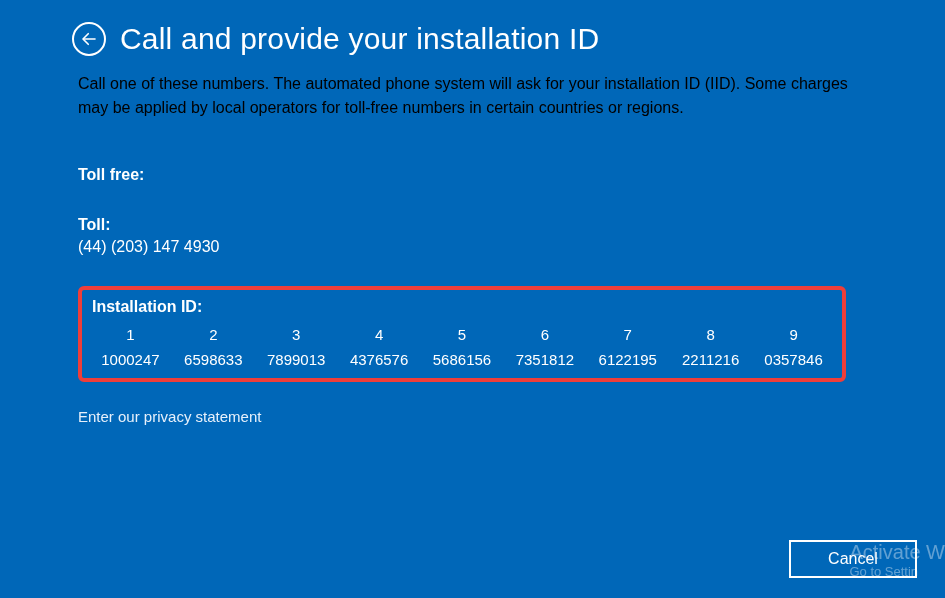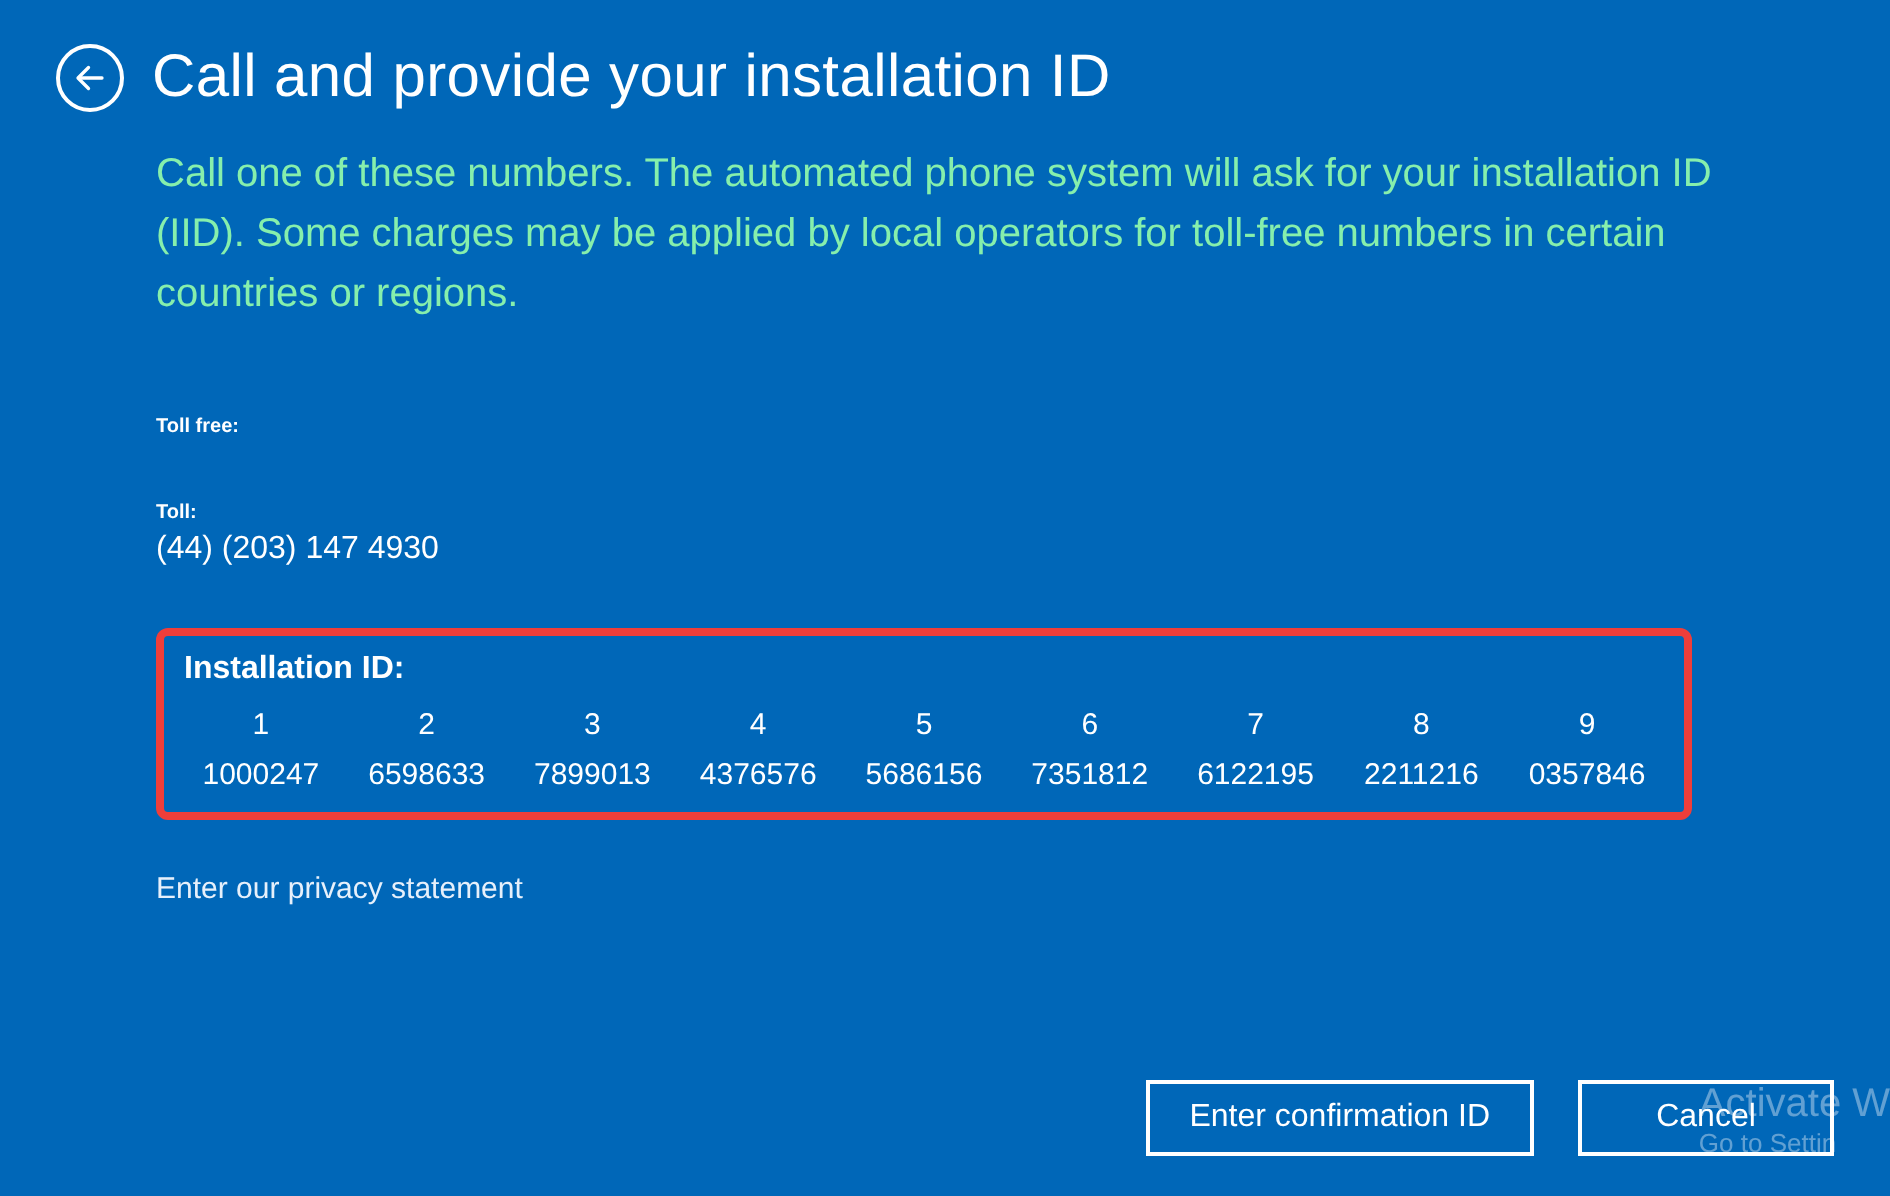--- a/index.html
+++ b/index.html
@@ -9,20 +9,21 @@
       color: #ffffff;
       width: 945px;
       height: 598px;
       overflow: hidden;
       position: relative;
     }
     .header {
       display: flex;
       align-items: center;
       padding: 22px 28px 10px 28px;
+      margin-left: 44px;
     }
     .back-btn {
       width: 34px;
       height: 34px;
       border: 2px solid #fff;
       border-radius: 50%;
       display: flex;
       align-items: center;
       justify-content: center;
       cursor: pointer;
@@ -33,28 +34,28 @@
     .title {
       font-size: 30px;
       font-weight: 300;
       letter-spacing: 0.2px;
     }
     .content {
       padding: 6px 78px 0 78px;
       font-weight: 400;
     }
     .intro {
-      font-size: 20px;
+      font-size: 16px;
       line-height: 1.5;
-      color: #86efac;
+      color: #000000;
       max-width: 790px;
     }
     .phone-block { margin-top: 46px; }
     .phone-block.toll { margin-top: 32px; }
-    .phone-label { font-weight: 600; font-size: 10px; }
+    .phone-label { font-weight: 600; font-size: 16px; }
     .phone-number { font-size: 16px; margin-top: 4px; }
     .iid-box {
       margin-top: 30px;
       border: 4px solid #ef3e3a;
       border-radius: 6px;
       padding: 8px 10px 10px 10px;
       width: 768px;
     }
     .iid-label { font-weight: 600; font-size: 16px; }
     .iid-grid {
@@ -151,20 +152,19 @@
       <div class="iid-val">6122195</div>
       <div class="iid-val">2211216</div>
       <div class="iid-val">0357846</div>
     </div>
   </div>
 
   <div class="privacy">Enter our privacy statement</div>
 </div>
 
 <div class="footer">
-  <button class="btn">Enter confirmation ID</button>
   <button class="btn secondary">Cancel</button>
 </div>
 
 <div class="watermark">
   <div class="wm1">Activate W</div>
   <div class="wm2">Go to Settin</div>
 </div>
 
 </body></html>

